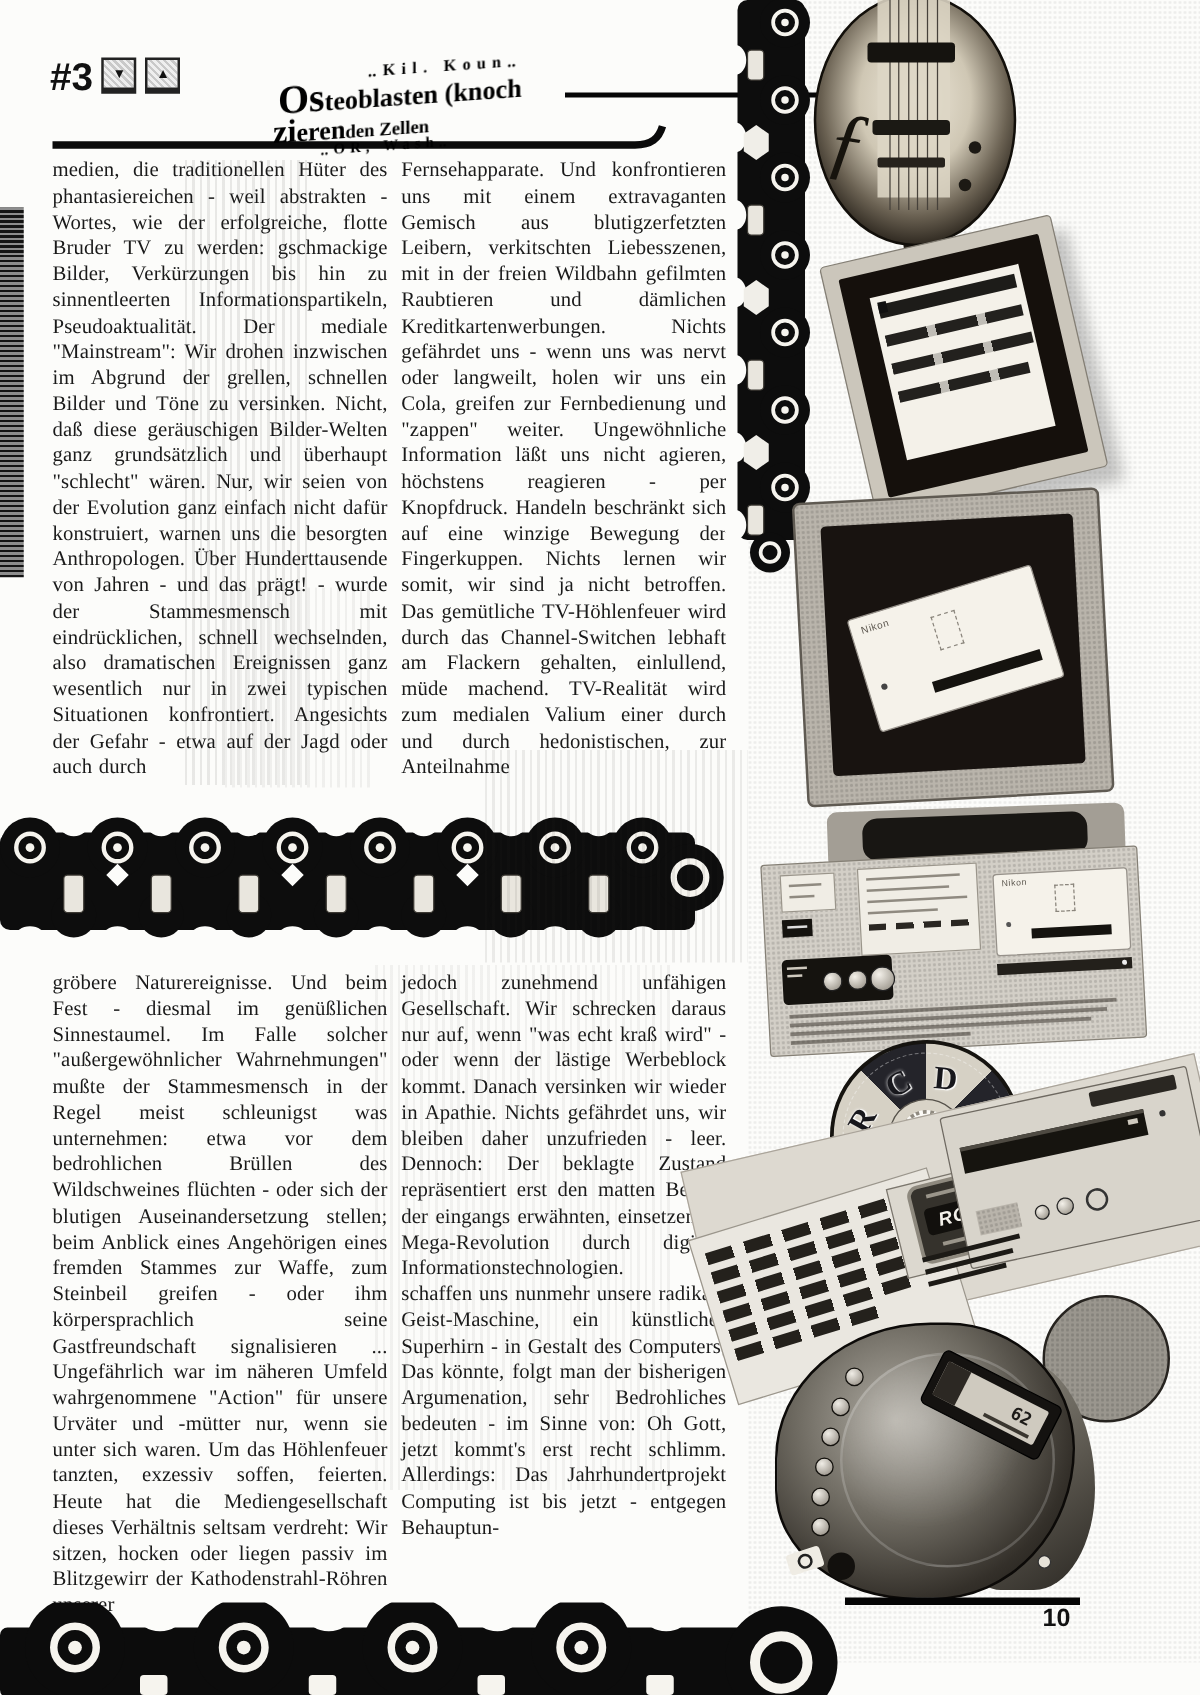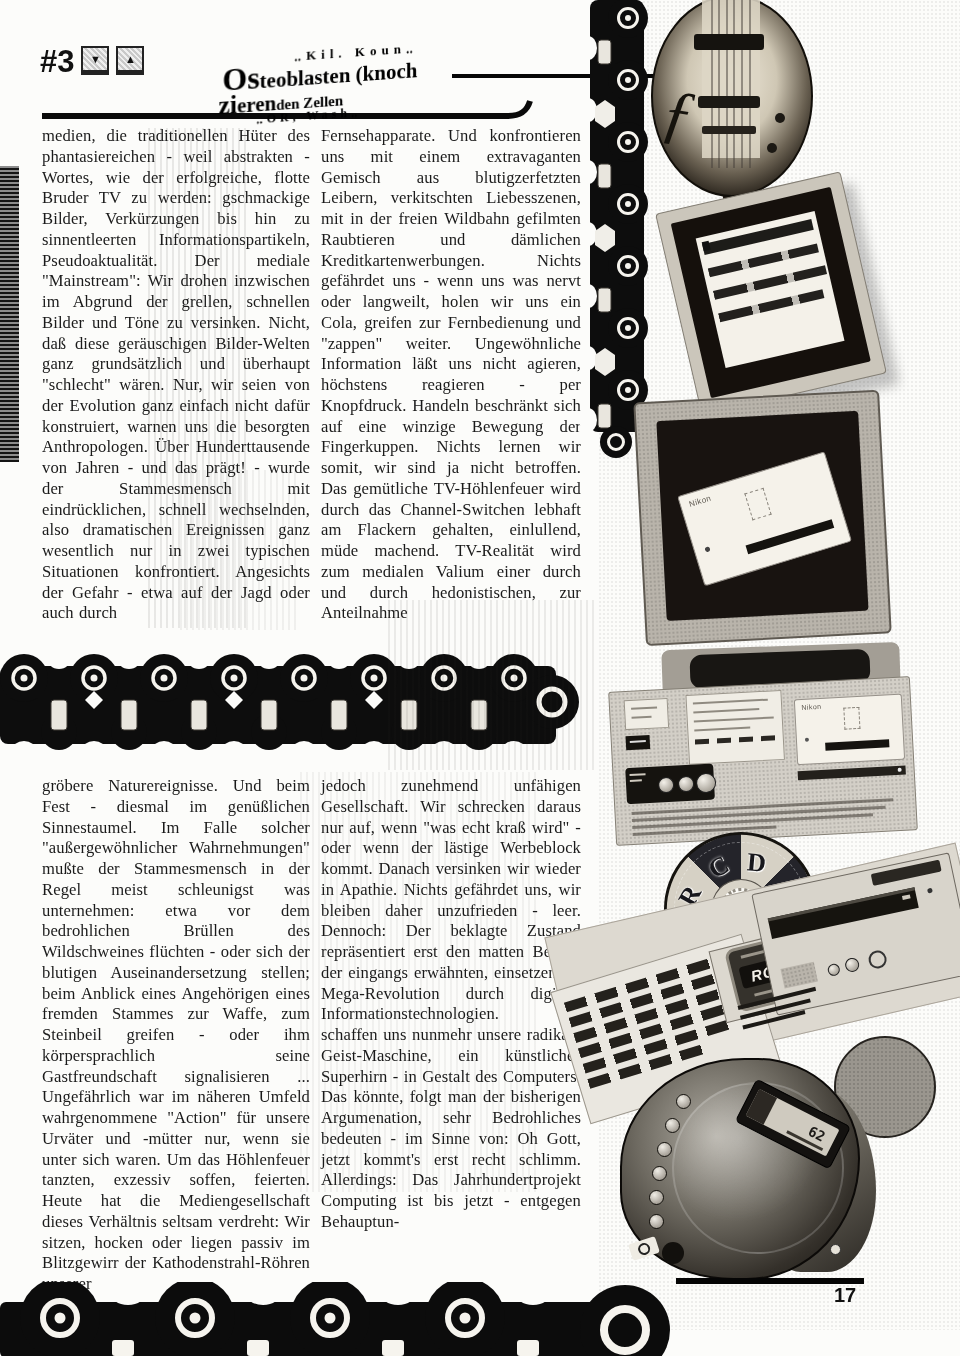--- a/index.html
+++ b/index.html
@@ -429,20 +429,20 @@
       <rect x="112" y="58" width="22" height="16" rx="3"></rect>
         <rect x="247" y="58" width="22" height="16" rx="3"></rect>
       <rect x="382" y="58" width="22" height="16" rx="3"></rect>
         <rect x="517" y="58" width="22" height="16" rx="3"></rect>
     </g>
     <circle cx="625" cy="48" r="45" fill="#0c0c0c"></circle>
     <circle cx="625" cy="48" r="21" fill="none" stroke="#f6f4ee" stroke-width="8"></circle>
   </svg>
 
   <div class="abs pg-rule" style="left:676px;top:1278px;width:188px;height:6px;"></div>
-  <div class="abs pg-num" style="left:834px;top:1284px;">17</div>
+  <div class="abs pg-num" style="left:834px;top:1284px;">10</div>
 
   <div class="abs streak" style="left:148px;top:128px;width:100px;height:500px;opacity:.8;"></div>
   <div class="abs streak" style="left:388px;top:600px;width:210px;height:170px;opacity:.7;"></div>
   <div class="abs streak" style="left:300px;top:772px;width:240px;height:420px;opacity:.45;"></div>
   <div class="abs streak" style="left:180px;top:470px;width:120px;height:160px;opacity:.5;"></div>
 
 </div>
 
 </body></html>

